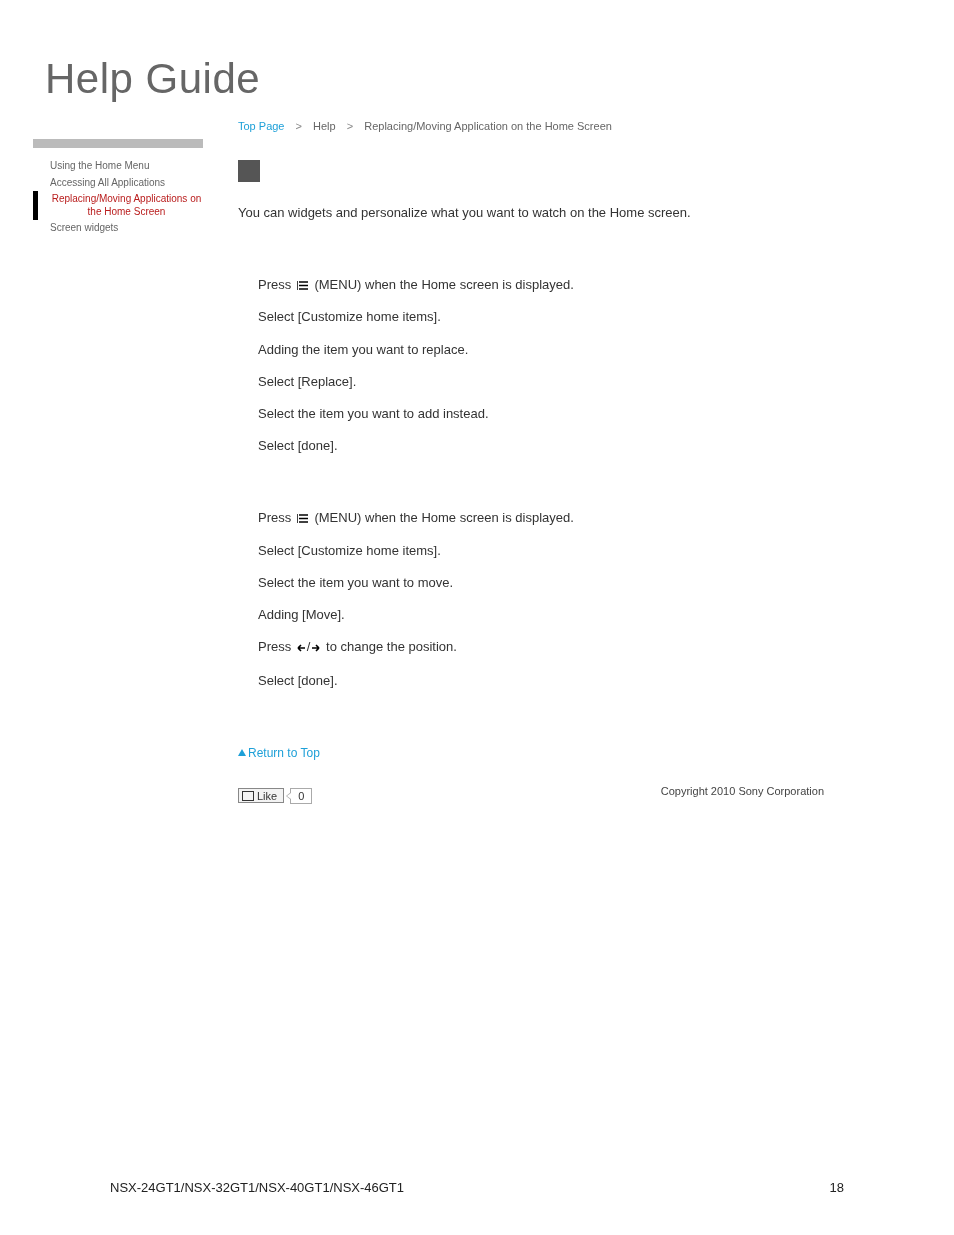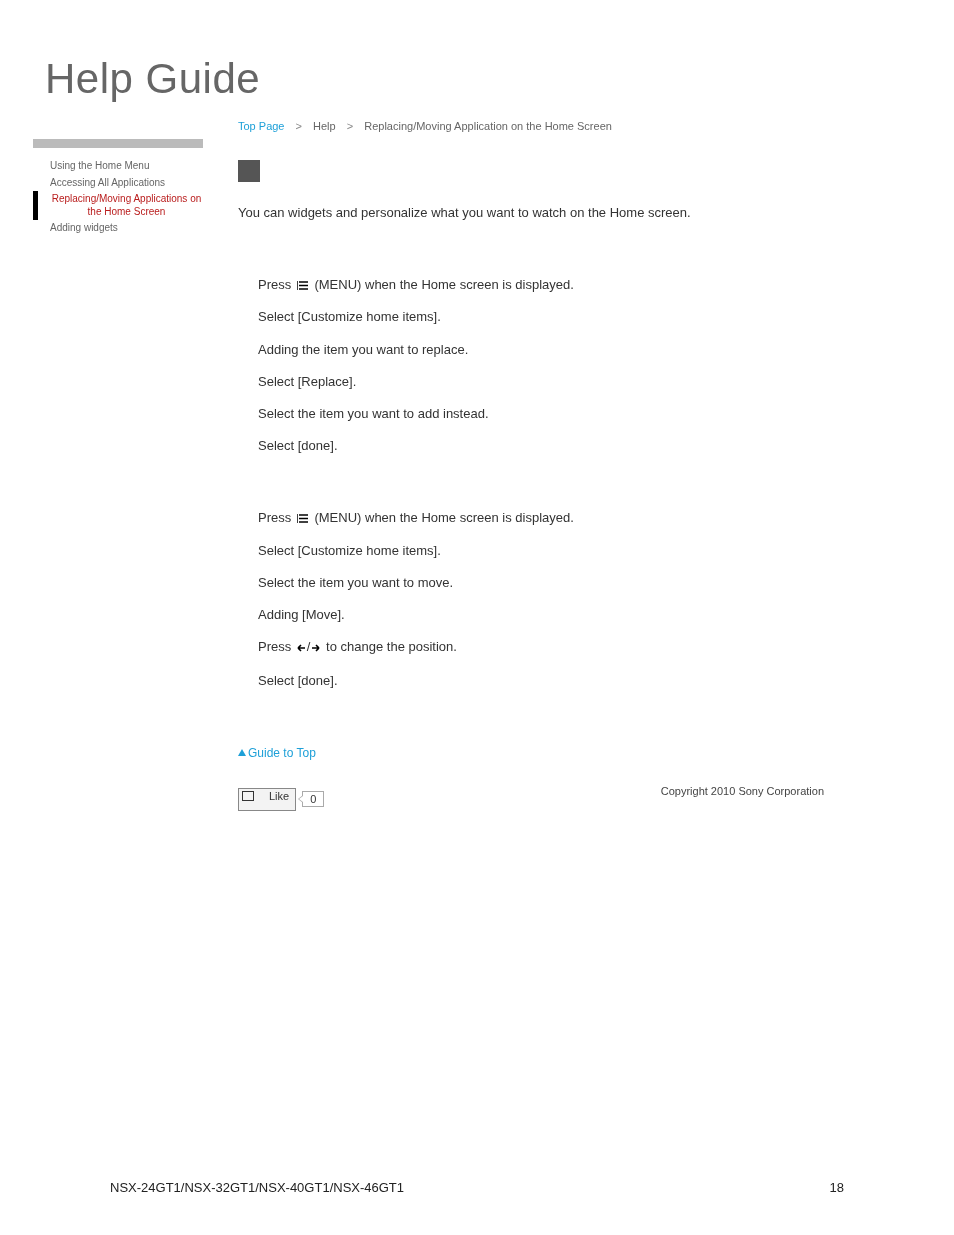--- a/index.html
+++ b/index.html
@@ -97,24 +97,24 @@
   .return .tri {
     width: 0; height: 0;
     border-left: 4px solid transparent;
     border-right: 4px solid transparent;
     border-bottom: 7px solid #1ea0d8;
   }
   .like-row { display: flex; align-items: center; gap: 6px; }
   .like-btn {
     display: inline-flex;
     align-items: center;
-    gap: 15px;
+    gap: 3px;
     border: 1px solid #888;
     background: #f3f3f3;
-    padding: 1px 6px 8px 3px;
+    padding: 1px 6px 0 3px;
     font-size: 11px;
     cursor: pointer;
     color: #333;
   }
   .like-thumb {
     width: 12px; height: 10px;
     border: 1px solid #333;
     display: inline-block;
   }
   .like-count {
@@ -169,21 +169,21 @@
 </head>
 <body>
 
 <div class="page-title">Help Guide</div>
 
 <div class="sidebar">
   <div class="sidebar-top-bar"></div>
   <a class="nav-item">Using the Home Menu</a>
   <a class="nav-item">Accessing All Applications</a>
   <a class="nav-item active">Replacing/Moving Applications on the Home Screen</a>
-  <a class="nav-item">Adding widgets</a>
+  <a class="nav-item">Screen widgets</a>
 </div>
 
 <div class="main">
 
   <div class="breadcrumb">
     <a>Top Page</a>
     <span class="sep">&gt;</span>
     <span>Help</span>
     <span class="sep">&gt;</span>
     <span>Replacing/Moving Application on the Home Screen</span>
@@ -226,21 +226,21 @@
             <path d="M9 5 L2 5 M2 5 L5 2 M2 5 L5 8" stroke="#000" stroke-width="1.6" fill="none"></path>
           </svg></span>/<span class="arrow-icon"><svg width="10" height="10" viewBox="0 0 10 10">
             <path d="M1 5 L8 5 M8 5 L5 2 M8 5 L5 8" stroke="#000" stroke-width="1.6" fill="none"></path>
           </svg></span><span> to change the position.</span>
     </p>
     <p class="step">Select [done].</p>
   </div>
 
   <div class="return">
     <span class="tri"></span>
-    <span>Guide to Top</span>
+    <span>Return to Top</span>
   </div>
 
   <div class="like-row">
     <span class="like-btn">
       <span class="like-thumb"></span>
       <span>Like</span>
     </span>
     <span class="like-count">0</span>
   </div>
 

